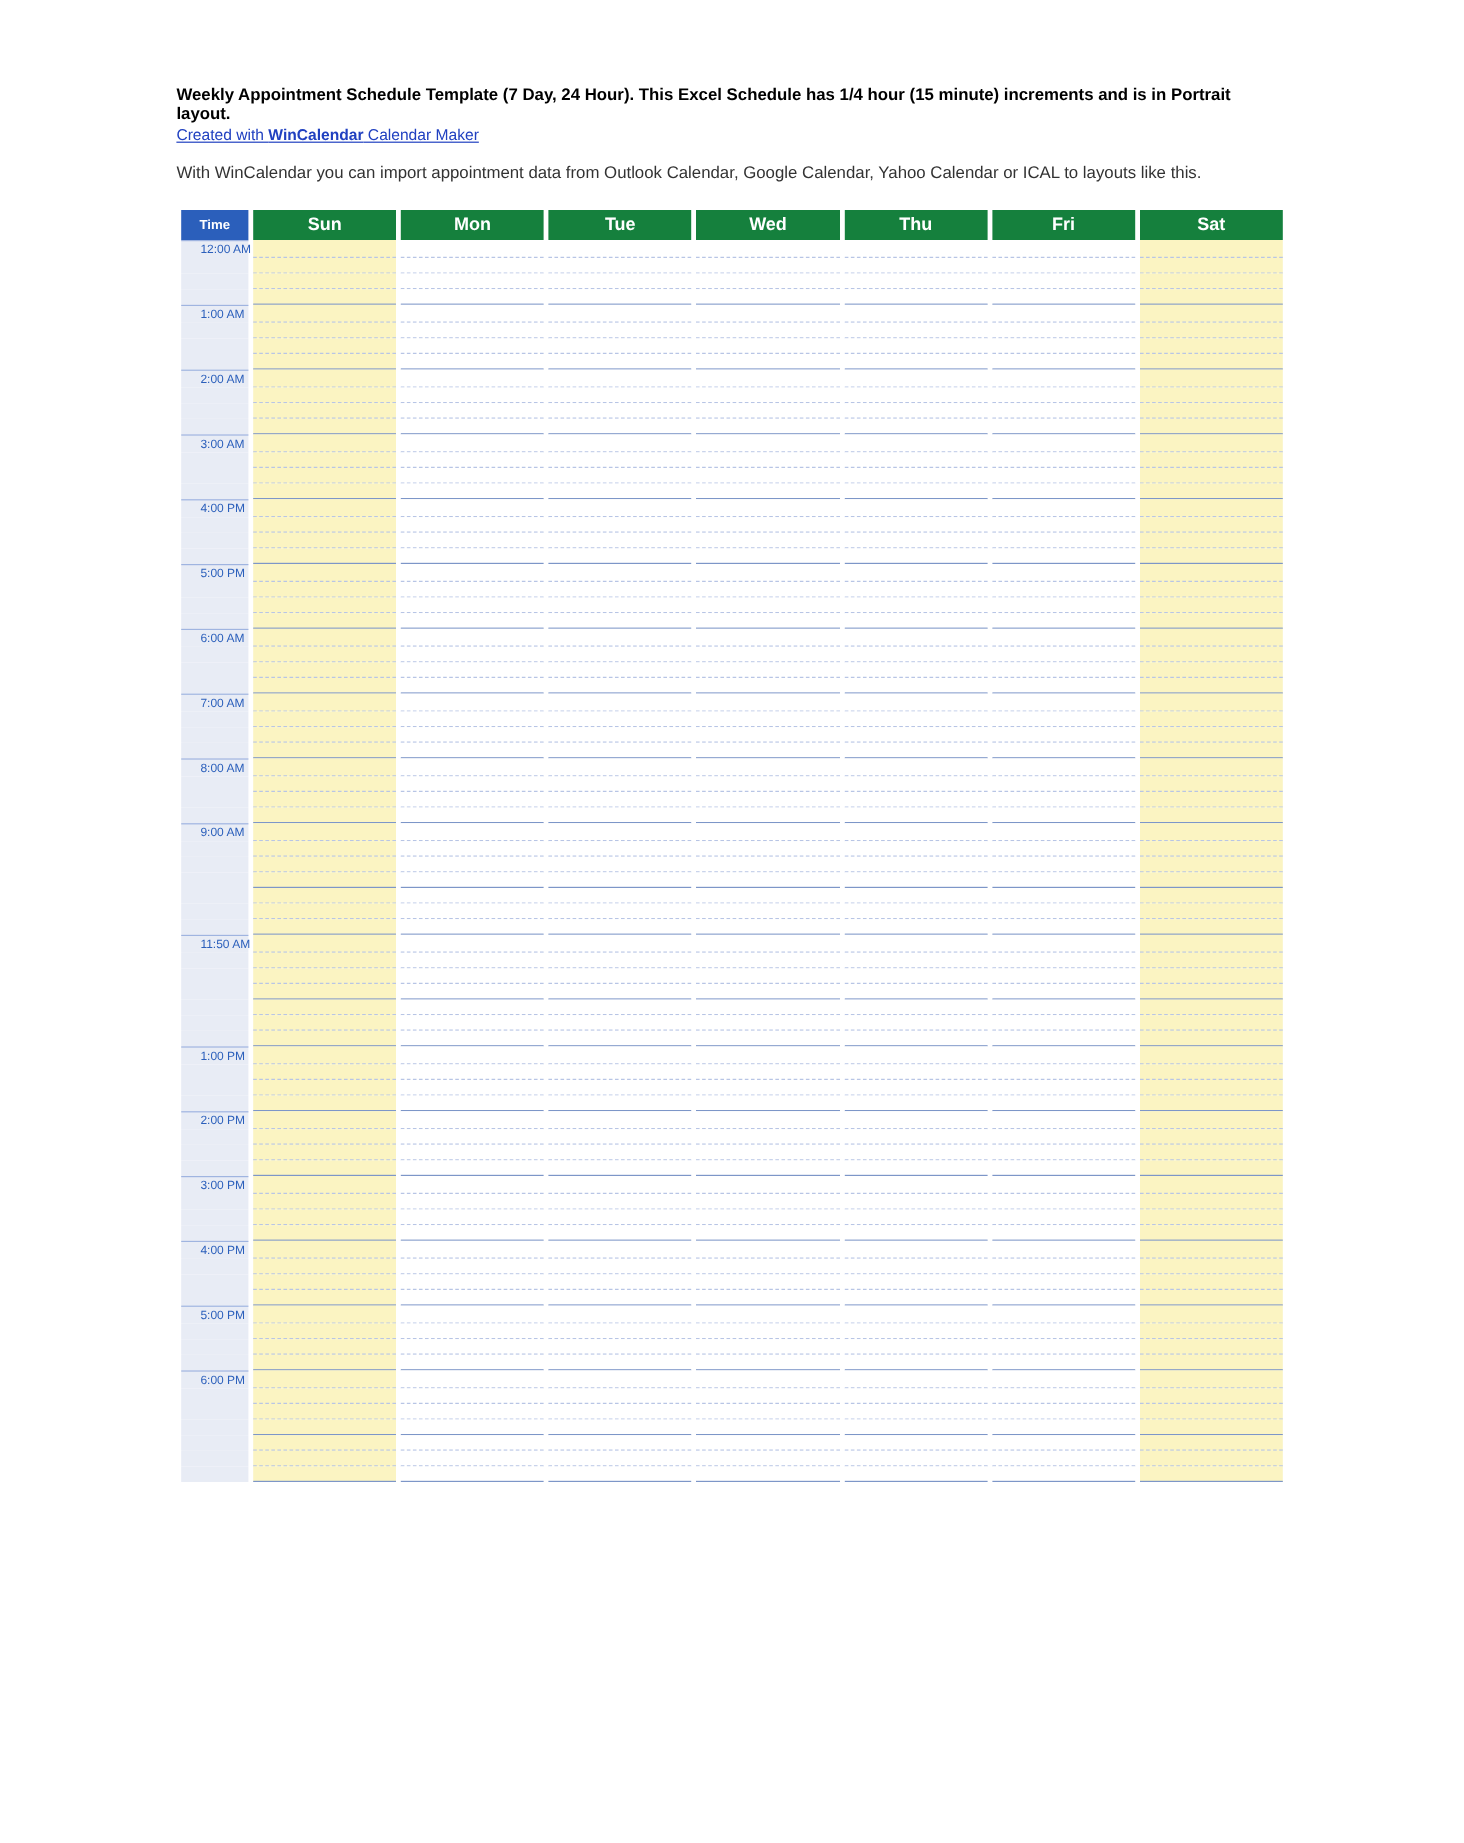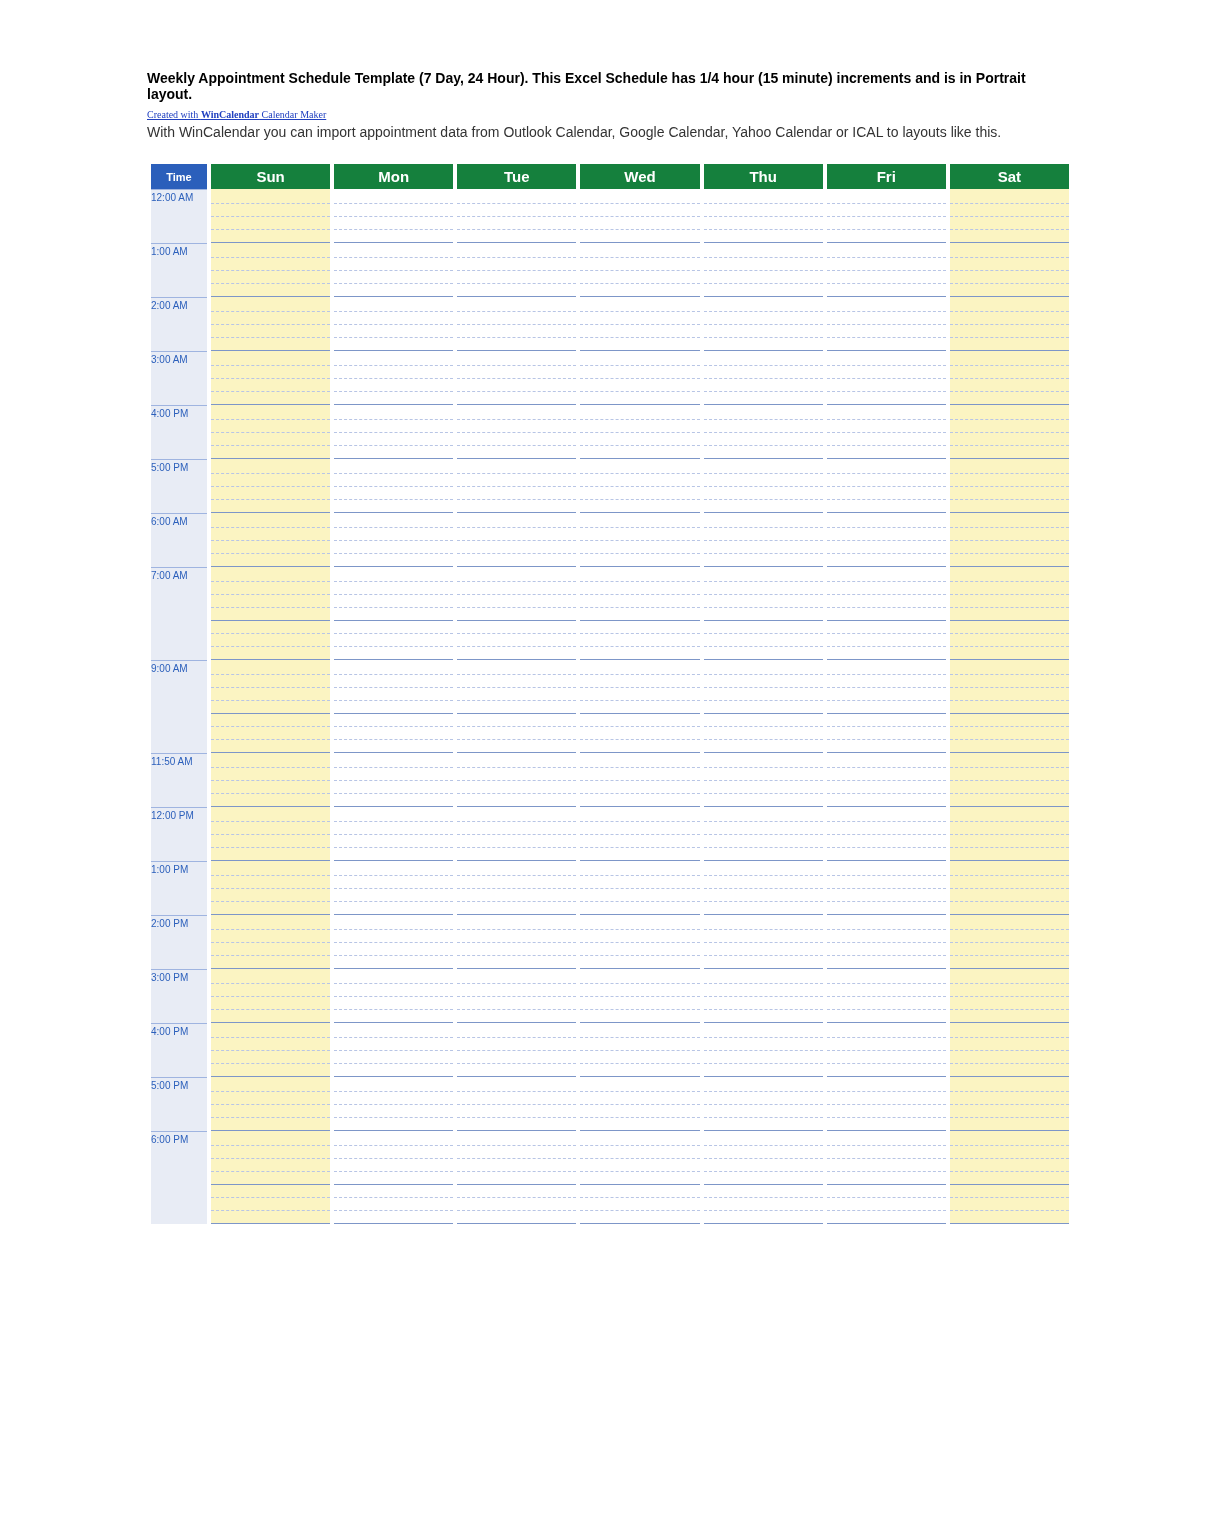--- a/index.html
+++ b/index.html
@@ -1,25 +1,25 @@
 <!DOCTYPE html>
 <html><head>
 <meta charset="utf-8">
 <style>
   html,body{margin:0;padding:0;background:#fff;font-family:Arial,Helvetica,sans-serif;}
   .page{width:1106px;margin:0 auto;padding:70px 90px 20px 90px;box-sizing:border-box;}
   .title{font-size:14px;font-weight:bold;color:#000;margin-bottom:2px;}
-  .link{font-size:10px;color:#2040c0;text-decoration:underline;margin-bottom:4px;display:inline-block;font-family:Liberation Serif, serif;}
+  .link{font-size:13px;color:#2040c0;text-decoration:underline;margin-bottom:15px;display:inline-block;}
   .desc{font-size:14px;color:#333;margin-bottom:24px;}
   table{border-collapse:separate;border-spacing:4px 0;width:100%;table-layout:fixed;}
   th{padding:4px 0;text-align:center;color:#fff;font-weight:bold;font-size:14px;}
   th.time-head{background:#2b5fbb;font-size:11px;width:56px;}
   th.day-head{background:#15803d;font-size:15px;}
   td{height:12px;padding:0;}
-  td.tlabel{font-size:10px;color:#2b5fbb;vertical-align:top;padding:2px 4px 0 0;text-align:left;white-space:nowrap;background:#e8ecf5;border-top:1px solid #9fb4e0;}
+  td.tlabel{font-size:10px;color:#2b5fbb;vertical-align:top;padding:2px 4px 0 16px;text-align:left;white-space:nowrap;background:#e8ecf5;border-top:1px solid #9fb4e0;}
   td.tblank{background:#e8ecf5;}
   td.slot{background:#fff;border-bottom:1px dashed #b8c5e5;}
   td.slot.solid{border-bottom:1px solid #7d96c8;}
   td.slot.tint{background:#fbf4c2;}
   col.timecol{width:56px;}
 </style>
 </head>
 <body>
 
 <div class="page">
@@ -367,20 +367,30 @@
           <td class="tblank"></td>
           <td class="slot solid tint"></td>
           <td class="slot solid"></td>
           <td class="slot solid"></td>
           <td class="slot solid"></td>
           <td class="slot solid"></td>
           <td class="slot solid"></td>
           <td class="slot solid tint"></td>
         </tr>
         <tr>
+          <td class="tlabel">8:00 AM</td>
+          <td class="slot tint"></td>
+          <td class="slot"></td>
+          <td class="slot"></td>
+          <td class="slot"></td>
+          <td class="slot"></td>
+          <td class="slot"></td>
+          <td class="slot tint"></td>
+        </tr>
+        <tr>
           <td class="tblank"></td>
           <td class="slot tint"></td>
           <td class="slot"></td>
           <td class="slot"></td>
           <td class="slot"></td>
           <td class="slot"></td>
           <td class="slot"></td>
           <td class="slot tint"></td>
         </tr>
         <tr>
@@ -505,30 +515,20 @@
         </tr>
         <tr>
           <td class="tblank"></td>
           <td class="slot solid tint"></td>
           <td class="slot solid"></td>
           <td class="slot solid"></td>
           <td class="slot solid"></td>
           <td class="slot solid"></td>
           <td class="slot solid"></td>
           <td class="slot solid tint"></td>
-        </tr>
-        <tr>
-          <td class="tlabel">12:00 PM</td>
-          <td class="slot tint"></td>
-          <td class="slot"></td>
-          <td class="slot"></td>
-          <td class="slot"></td>
-          <td class="slot"></td>
-          <td class="slot"></td>
-          <td class="slot tint"></td>
         </tr>
         <tr>
           <td class="tblank"></td>
           <td class="slot tint"></td>
           <td class="slot"></td>
           <td class="slot"></td>
           <td class="slot"></td>
           <td class="slot"></td>
           <td class="slot"></td>
           <td class="slot tint"></td>

